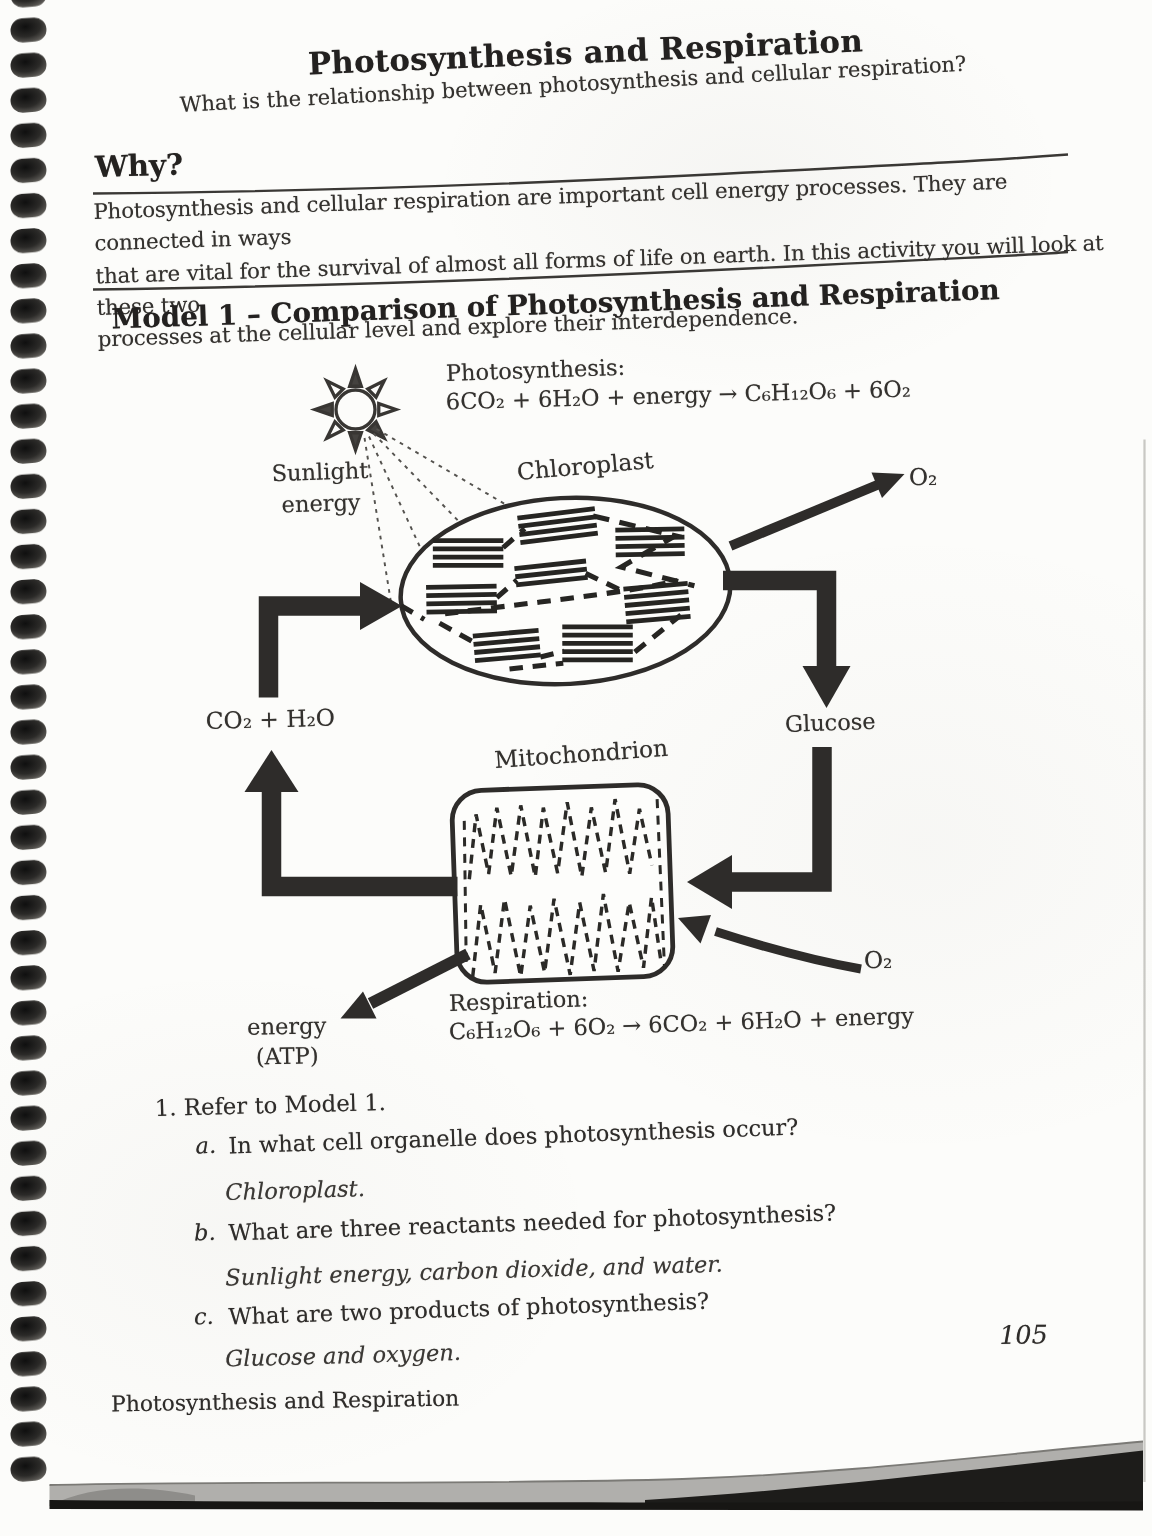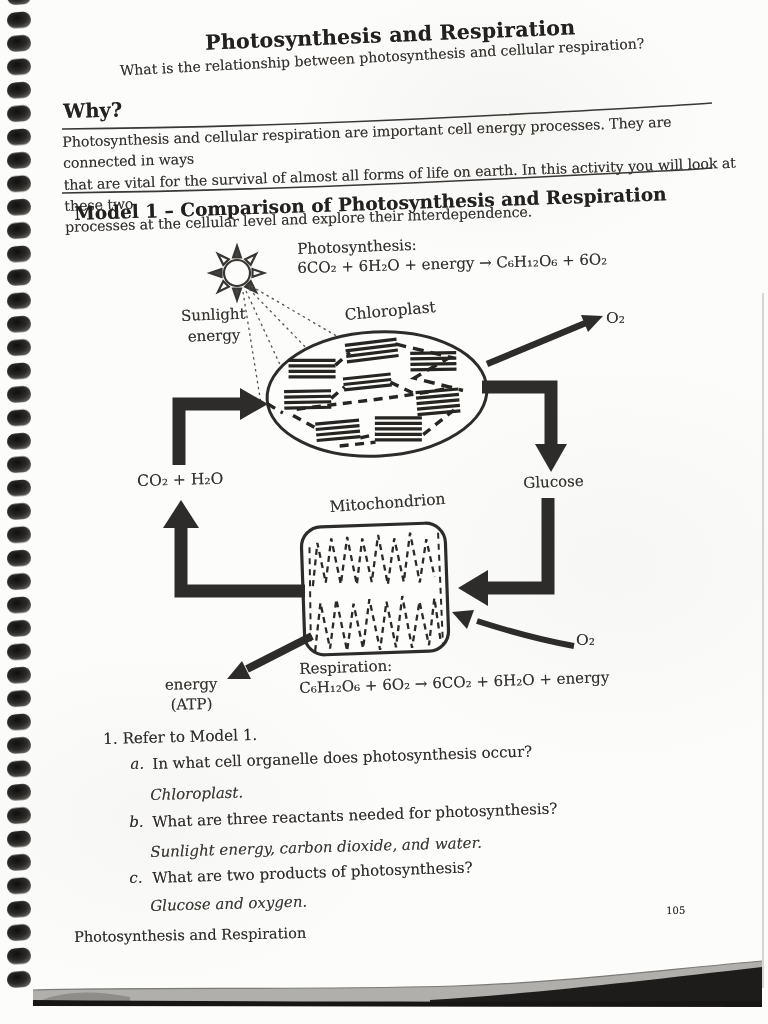--- a/index.html
+++ b/index.html
@@ -35,21 +35,21 @@
   .mito{left:329px;top:498px;font-size:15.5px;transform:rotate(-4deg);}
   .o2bot{left:576px;top:631px;font-size:15.5px;}
   .energyatp{left:152px;top:675px;width:78px;text-align:center;line-height:20px;transform:rotate(-1deg);}
   .q1{left:103px;top:730px;font-size:15.2px;transform:rotate(-1.5deg);}
   .qletter{font-style:italic;font-size:15px;transform:rotate(-2deg);}
   .question{font-size:15px;transform:rotate(-1.9deg);}
   .answer{font-style:italic;font-size:15px;color:#3a3835;transform:rotate(-1.6deg);}
   .la{left:130px;top:755px;} .qa{left:152px;top:755px;} .ansa{left:150px;top:786px;}
   .lb{left:129px;top:813px;} .qb{left:152px;top:813px;} .ansb{left:150px;top:843px;}
   .lc{left:129px;top:869px;} .qc{left:152px;top:869px;} .ansc{left:150px;top:897px;}
-  .pagenum{left:666px;top:905px;font-size:10px;transform:rotate(-1deg);}
+  .pagenum{left:666px;top:881px;font-size:17px;transform:rotate(-1deg);font-style:italic;}
   .footer{left:74px;top:929px;font-size:14.5px;transform:rotate(-1deg);}
 </style>
 </head>
 <body>
 
 <div class="page">
 
   <svg class="canvas" width="768" height="1024" viewBox="0 0 768 1024">
     <defs>
       <radialGradient id="holeG" cx="42%" cy="36%" r="75%">

